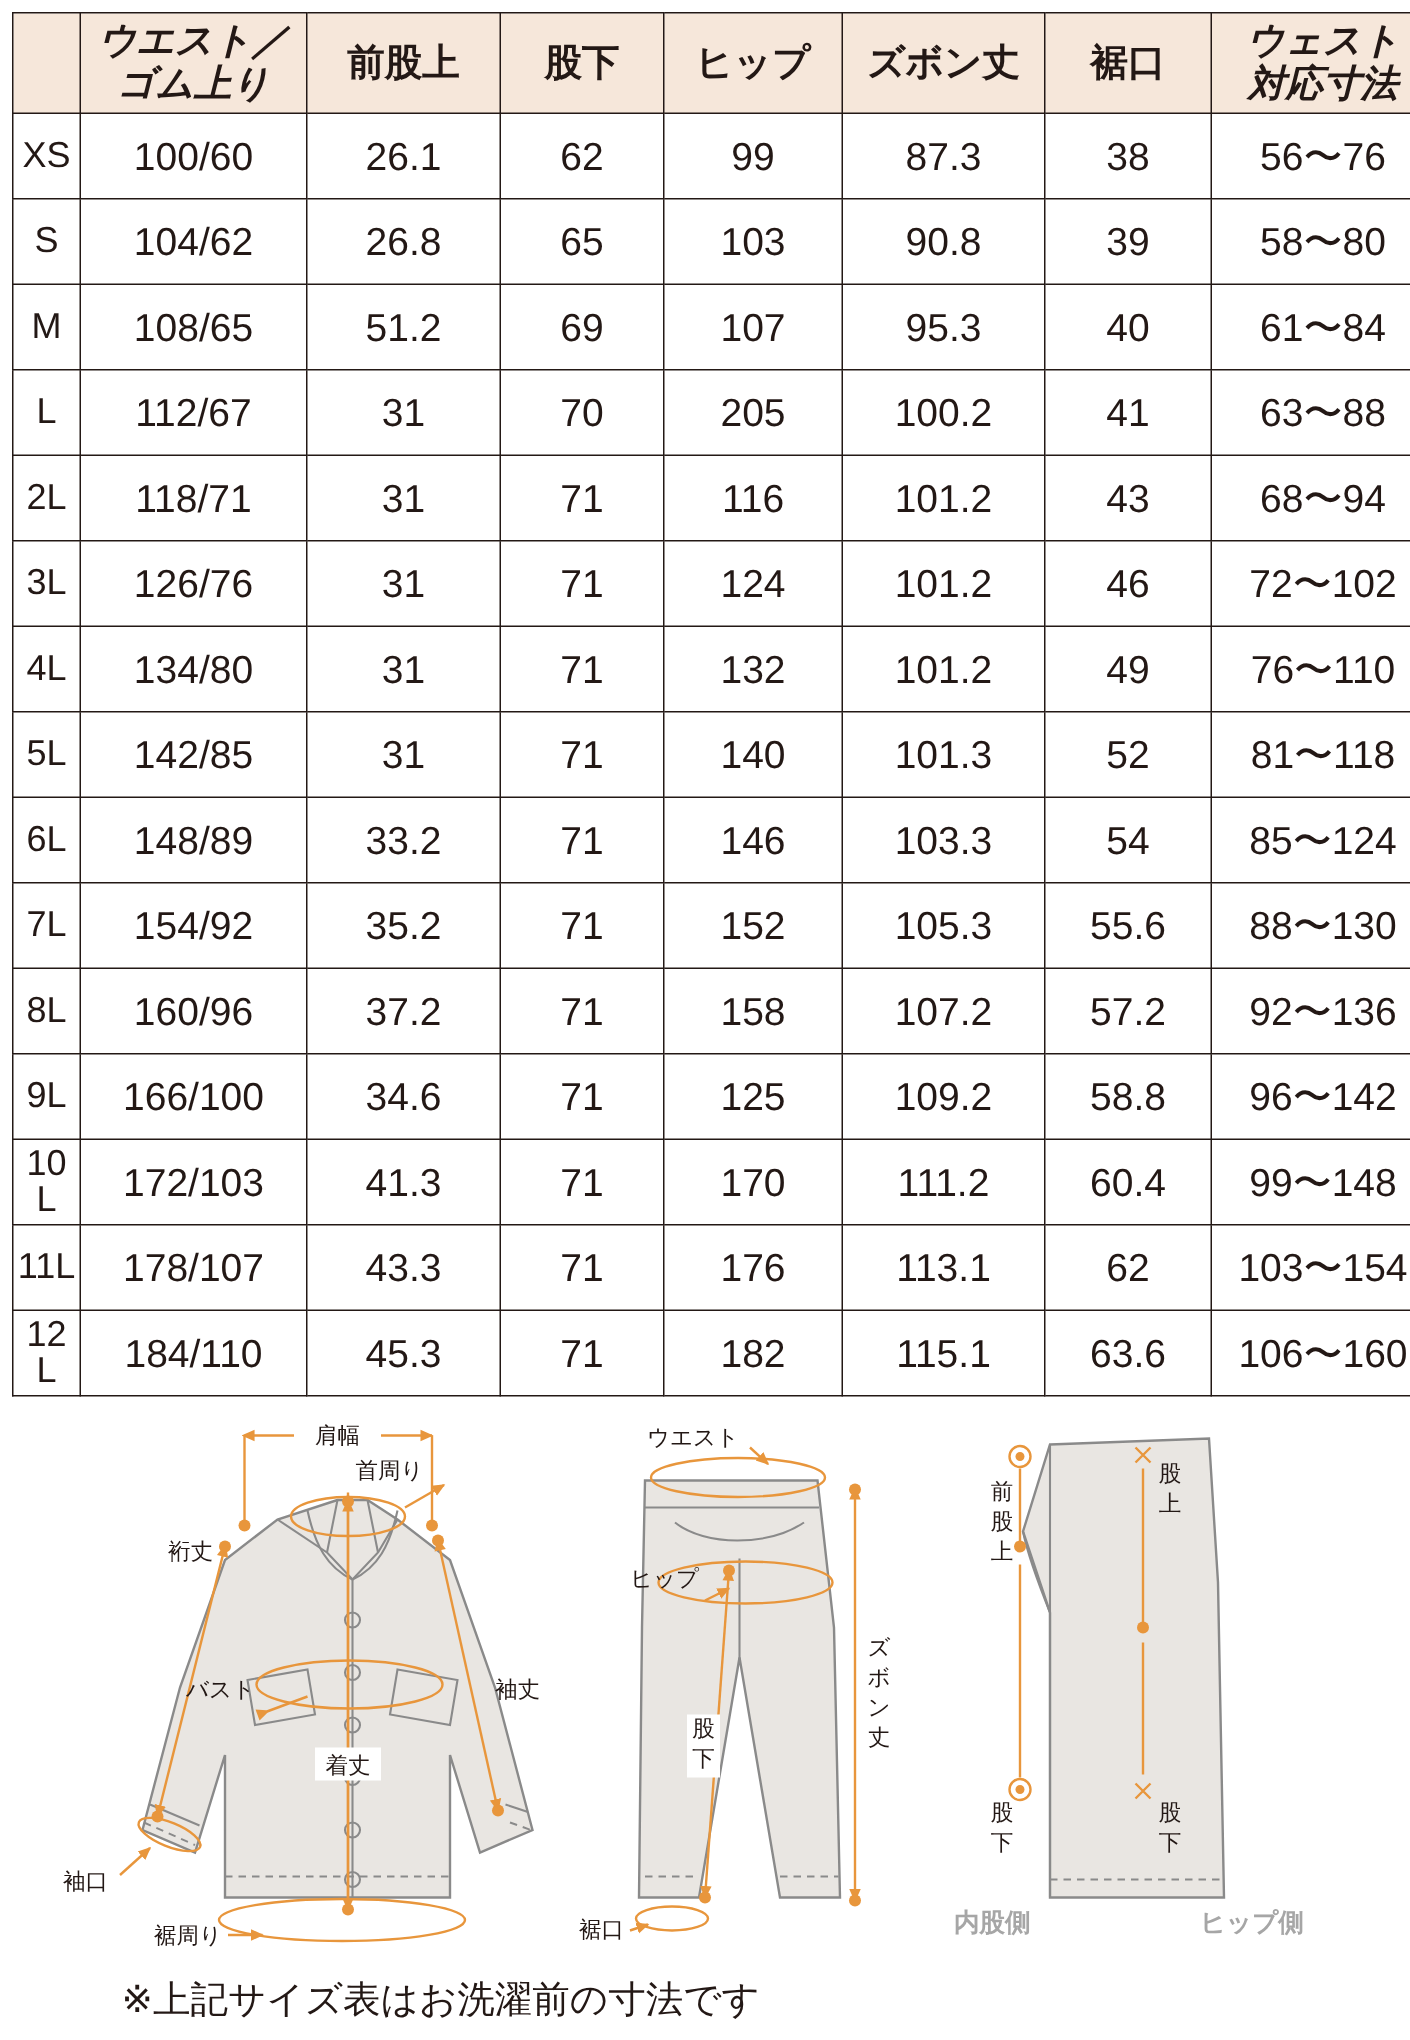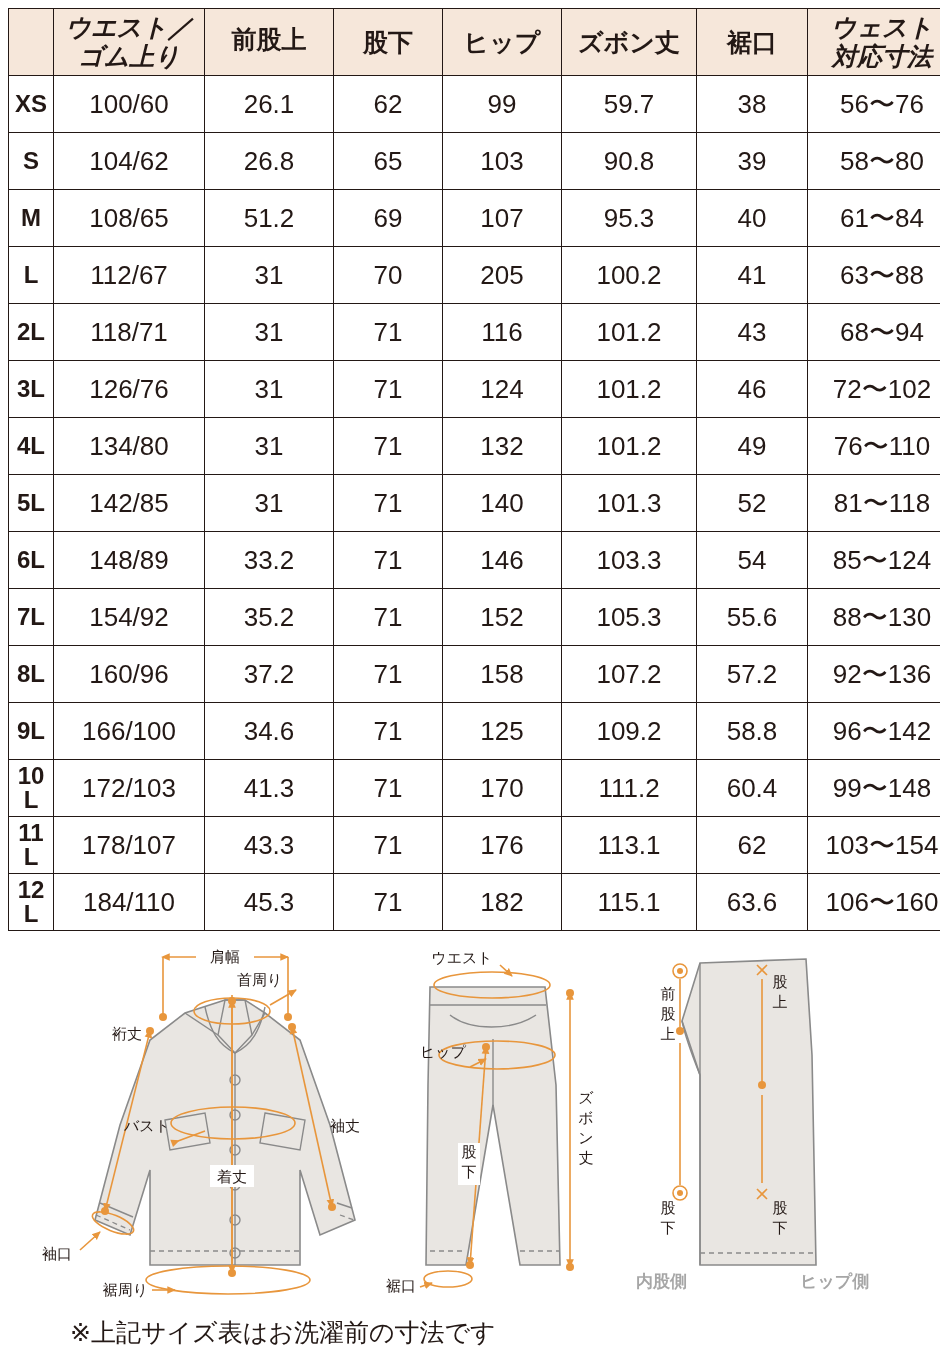--- a/index.html
+++ b/index.html
@@ -48,47 +48,47 @@
   }
   table.size-table tbody td {
     height: 56px;
     background: #ffffff;
     font-size: 26px;
   }
   table.size-table tbody td.size-label {
     width: 44px;
     font-size: 24px;
     line-height: 0.98;
-    font-weight: bold;
+    font-weight: normal;
     padding: 0 2px;
     word-break: break-all;
   }
   .col-waist   { width: 150px; }
-  .col-rise    { width: 128px; font-family: Liberation Mono, monospace; }
+  .col-rise    { width: 128px; }
   .col-inseam  { width: 108px; }
   .col-hip     { width: 118px; }
   .col-length  { width: 134px; }
   .col-hem     { width: 110px; }
   .col-fit     { width: 148px; }
 
   .th-two-line { display: block; font-style: italic; }
 
   
   #illustration {
     position: relative;
     width: 768px;
     height: 420px;
     margin-top: 4px;
   }
   #illustration svg {
     display: block;
   }
   .note {
     position: absolute;
-    left: 70px;
+    left: 81px;
     bottom: 6px;
     font-size: 25px;
     color: #231815;
     white-space: nowrap;
   }
 </style>
 </head>
 <body>
 
 <div id="size-table-wrap">
@@ -111,21 +111,21 @@
         </th>
       </tr>
     </thead>
     <tbody>
       <tr>
         <td class="size-label">XS</td>
         <td>100/60</td>
         <td>26.1</td>
         <td>62</td>
         <td>99</td>
-        <td>59.7</td>
+        <td>87.3</td>
         <td>38</td>
         <td>56〜76</td>
       </tr>
       <tr>
         <td class="size-label">S</td>
         <td>104/62</td>
         <td>26.8</td>
         <td>65</td>
         <td>103</td>
         <td>90.8</td>

